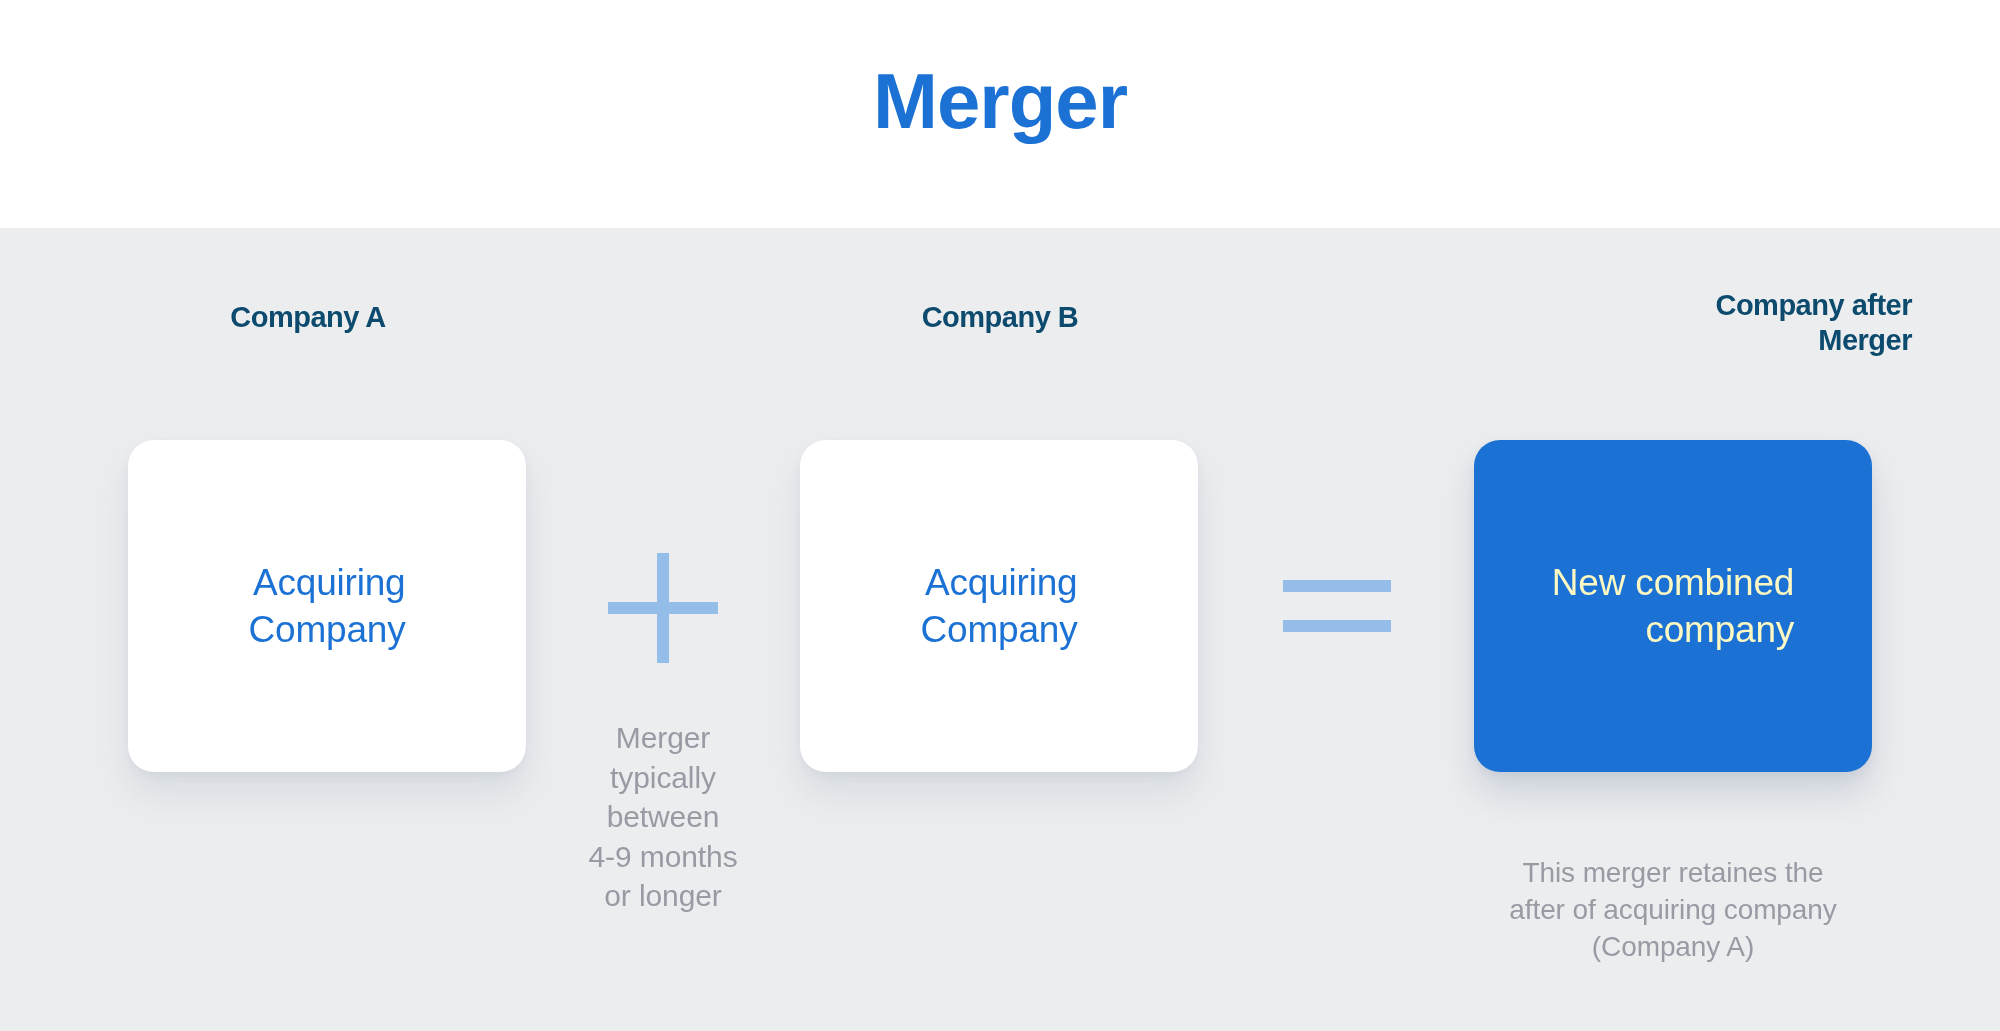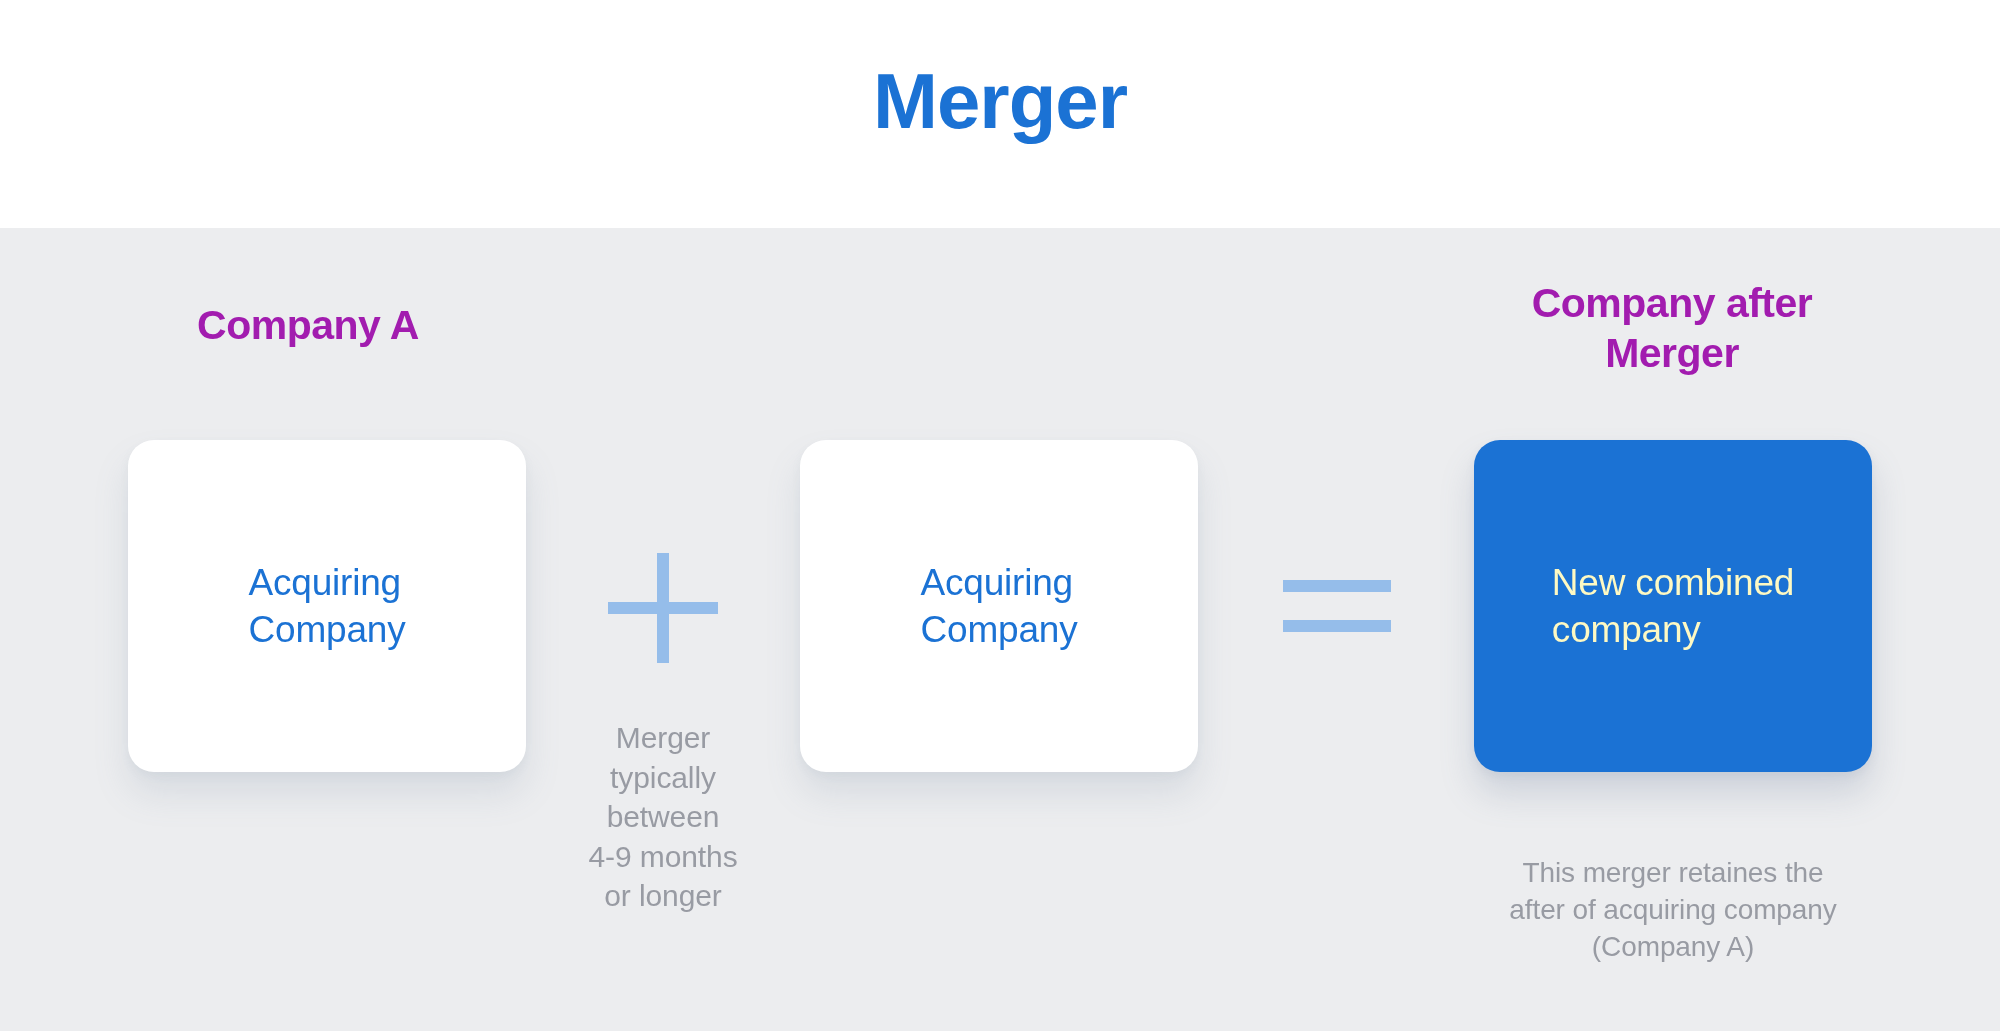--- a/index.html
+++ b/index.html
@@ -49,29 +49,29 @@
     top: 228px;
     width: 2000px;
     height: 803px;
     background: #ecedef;
   }
 
   
   .col-header {
     position: absolute;
     text-align: center;
-    font-size: 41px;
+    font-size: 29px;
     font-weight: 700;
-    color: #a21caf;
+    color: #0c4a6e;
     line-height: 1.22;
     letter-spacing: -0.5px;
   }
   #header-a { left: 68px;  top: 300px; width: 480px; }
   #header-b { left: 760px; top: 300px; width: 480px; }
-  #header-c { left: 1432px; top: 278px; width: 480px; }
+  #header-c { left: 1432px; top: 288px; width: 480px; text-align: right; }
 
   
   .card {
     position: absolute;
     width: 398px;
     height: 332px;
     border-radius: 26px;
     display: flex;
     align-items: center;
     justify-content: center;
@@ -86,21 +86,21 @@
   .card-blue {
     background: #1b72d4;
     box-shadow: 0 22px 34px rgba(100, 120, 150, 0.22),
                 0 4px 10px rgba(100, 120, 150, 0.09);
   }
   #card-a { left: 128px;  top: 440px; }
   #card-b { left: 800px;  top: 440px; }
   #card-c { left: 1474px; top: 440px; }
 
   .card-label {
-    text-align: left;
+    text-align: right;
     font-size: 37px;
     font-weight: 400;
     line-height: 1.28;
     letter-spacing: -0.2px;
   }
   .card-label-blue-text { color: #1b72d4; }
   .card-label-white-text { color: #fef9c3; }
 
   
   #op-plus {
@@ -172,20 +172,21 @@
 <div id="page">
 
   <div id="title-band">
     <div id="page-title">Merger</div>
   </div>
 
   <div id="body-band"></div>
 
   <div class="col-header" id="header-a">Company A</div>
 
+  <div class="col-header" id="header-b">Company B</div>
 
   <div class="col-header" id="header-c">
     <div>Company after</div>
     <div>Merger</div>
   </div>
 
   <div class="card card-white" id="card-a">
     <div class="card-label card-label-blue-text">
       <div>Acquiring</div>
       <div>Company</div>

